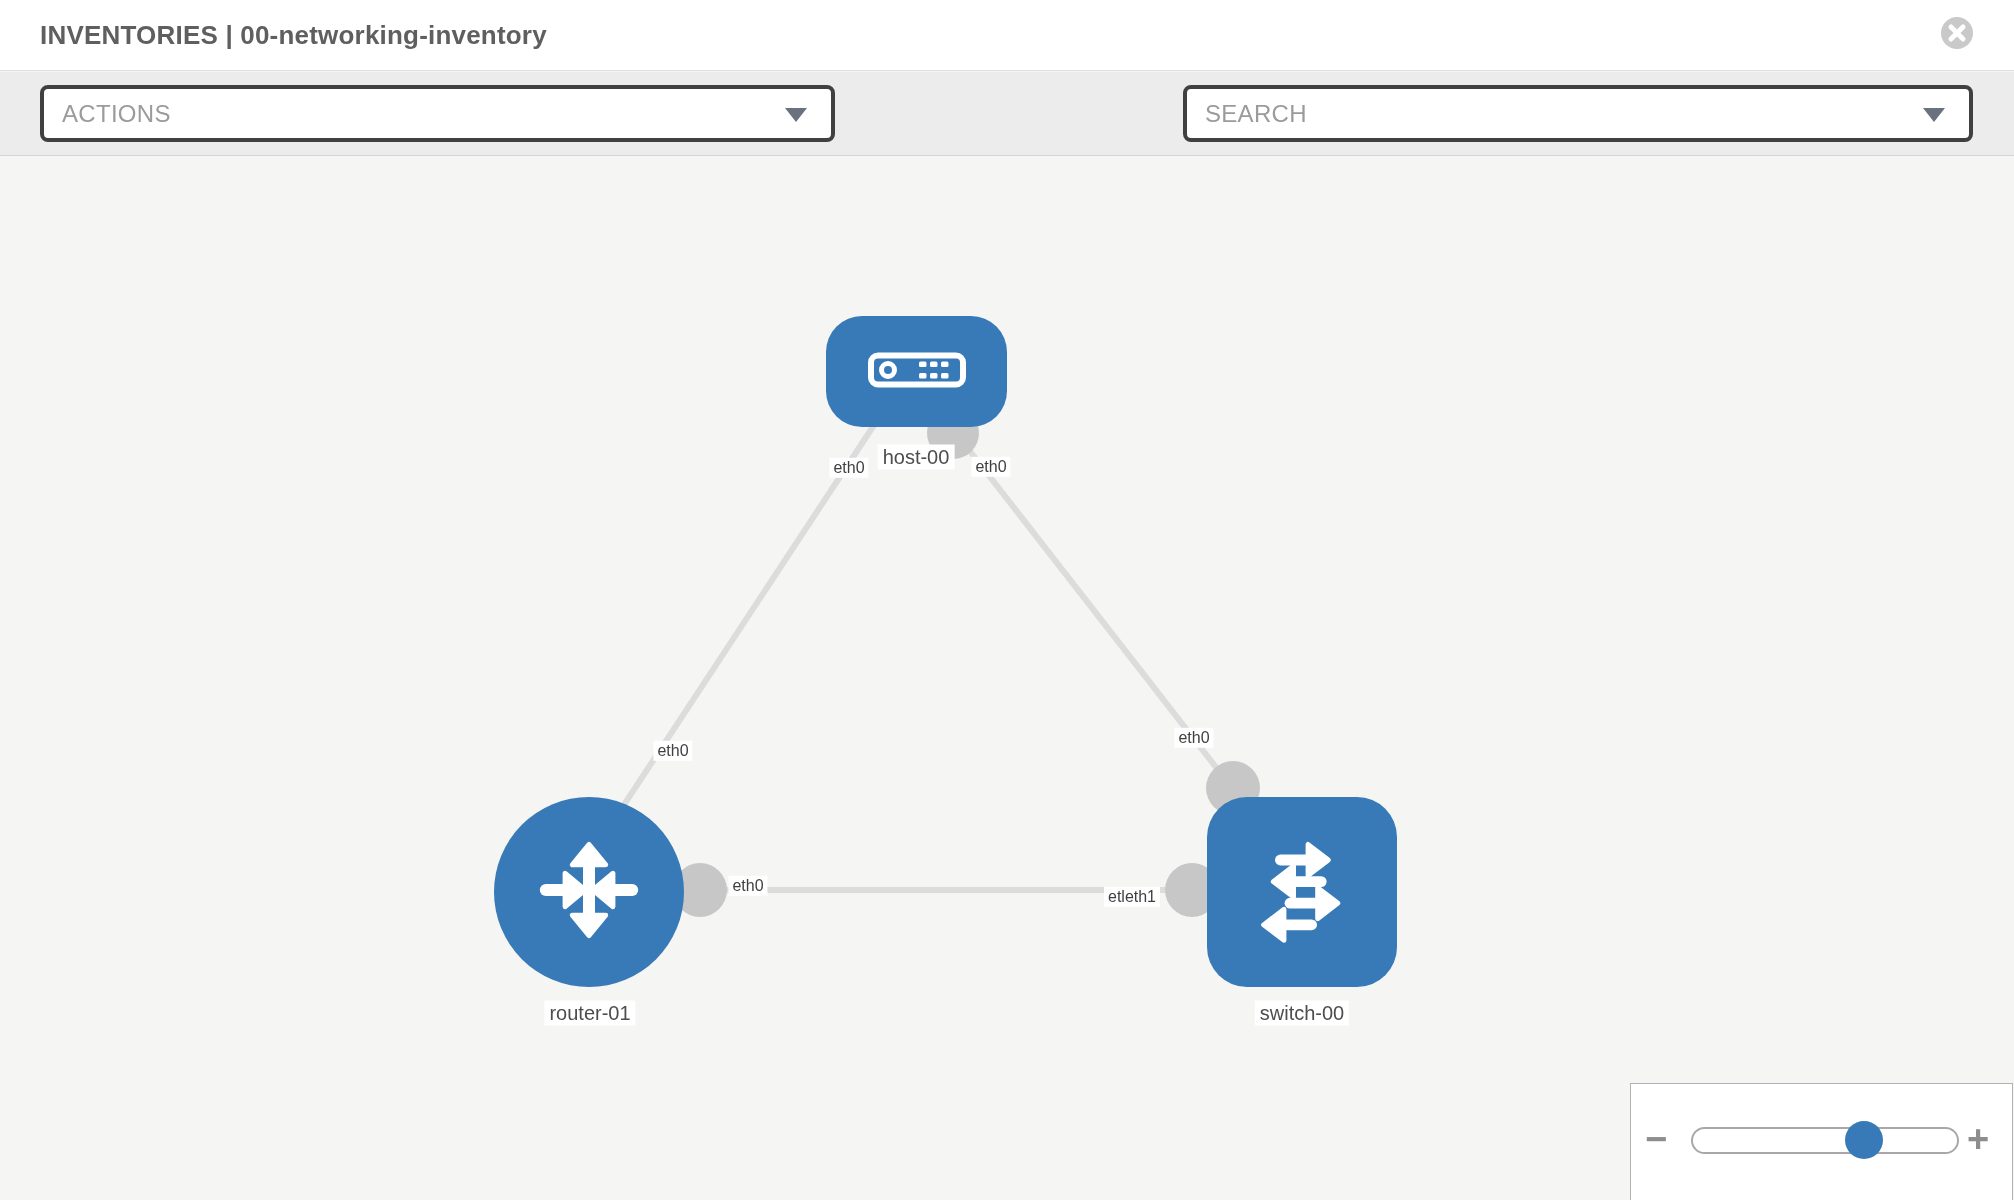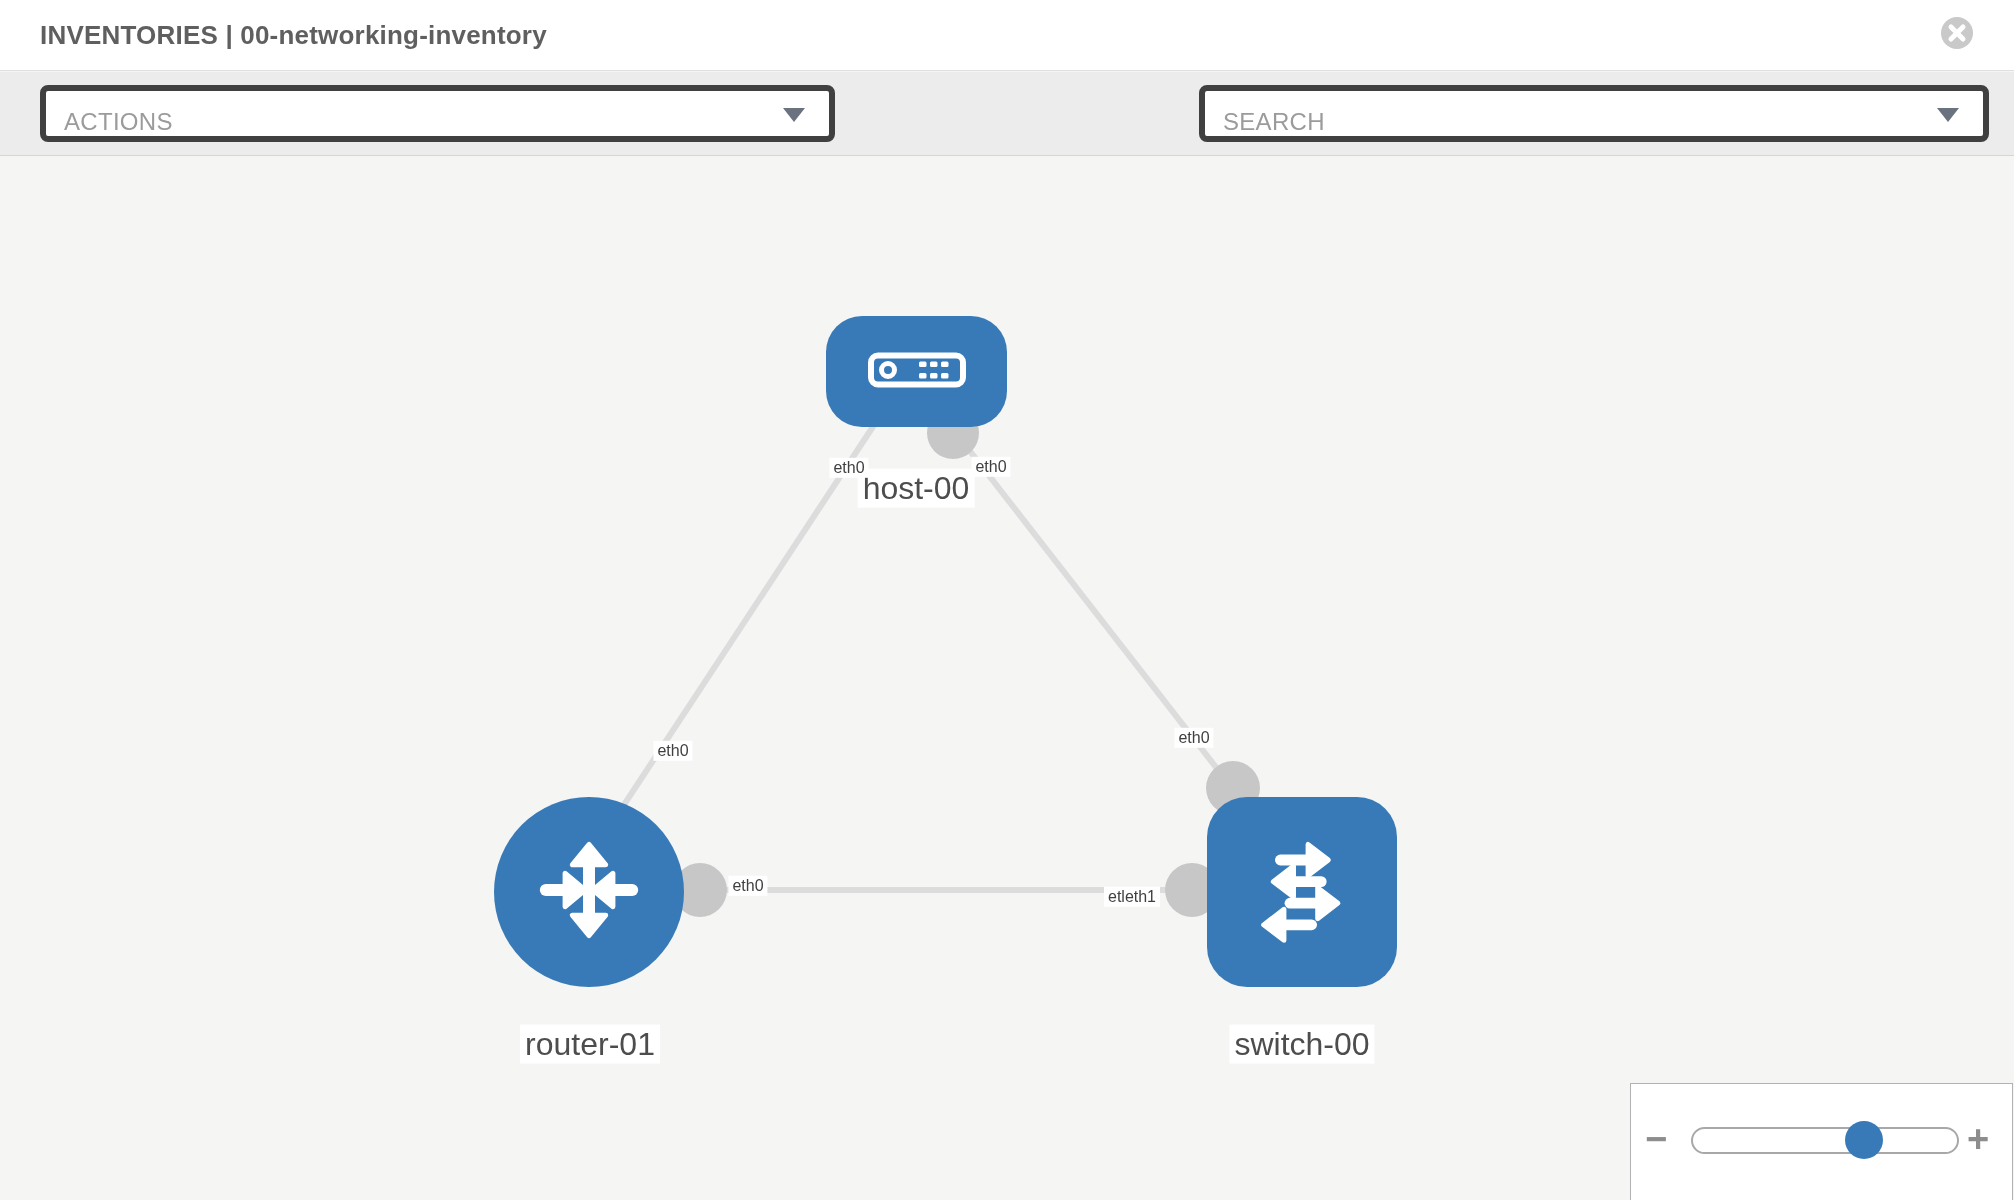--- a/index.html
+++ b/index.html
@@ -20,33 +20,33 @@
     position:absolute;left:1940px;top:16px;width:34px;height:34px;
     border:none;background:transparent;padding:0;cursor:pointer;
   }
   
   .toolbar{
     position:absolute;left:0;top:72px;width:2014px;height:84px;
     background:#ececec;border-bottom:1px solid #d6d6d6;box-sizing:border-box;
   }
   .dropdown{
     position:absolute;top:13px;height:57px;background:#ffffff;
-    border:6px solid #404040;border-radius:8px;box-sizing:border-box;
-    display:flex;align-items:flex-end;cursor:pointer;
+    border:4px solid #404040;border-radius:8px;box-sizing:border-box;
+    display:flex;align-items:center;cursor:pointer;
   }
   .dropdown .dd-label{
     margin-left:18px;font-size:24px;color:#9b9b9b;letter-spacing:.3px;
   }
   .dropdown .caret{
     position:absolute;right:24px;top:50%;margin-top:-6px;
     width:0;height:0;border-left:11px solid transparent;
     border-right:11px solid transparent;border-top:14px solid #6a7280;
   }
   .dd-actions{left:40px;width:795px;}
-  .dd-search{left:1183px;width:790px;margin-left:16px;}
+  .dd-search{left:1183px;width:790px;}
   .tool-btn{
     position:absolute;top:94px;width:48px;height:48px;border:none;
     background:transparent;padding:0;cursor:pointer;
   }
   .tool-wrench{left:1046px;}
   .tool-key{left:1116px;}
   
   .canvas{
     position:absolute;left:0;top:157px;width:2014px;height:1043px;
     background:#f5f5f4;overflow:hidden;
@@ -57,21 +57,21 @@
     justify-content:center;cursor:pointer;
   }
   .node-host{left:826px;top:159px;width:181px;height:111px;border-radius:36px;}
   .node-router{left:494px;top:640px;width:190px;height:190px;border-radius:50%;}
   .node-switch{left:1207px;top:640px;width:190px;height:190px;border-radius:40px;}
   .glabel{
     position:absolute;transform:translate(-50%,-50%);
     background:#ffffff;color:#4d4d4d;white-space:nowrap;
     padding:1px 5px;line-height:1.15;
   }
-  .node-label{font-size:32px;margin-top:31px;}
+  .node-label{font-size:20px;}
   .eth-label{font-size:16px;color:#3f3f3f;padding:1px 4px;}
   
   .zoom-panel{
     position:absolute;left:1630px;top:1083px;width:383px;height:125px;
     background:#ffffff;border:1px solid #b2b2b2;box-sizing:border-box;
   }
   .zoom-value{
     position:absolute;left:0;top:8px;width:100%;text-align:center;
     font-size:22px;color:#2b2b2b;
   }

